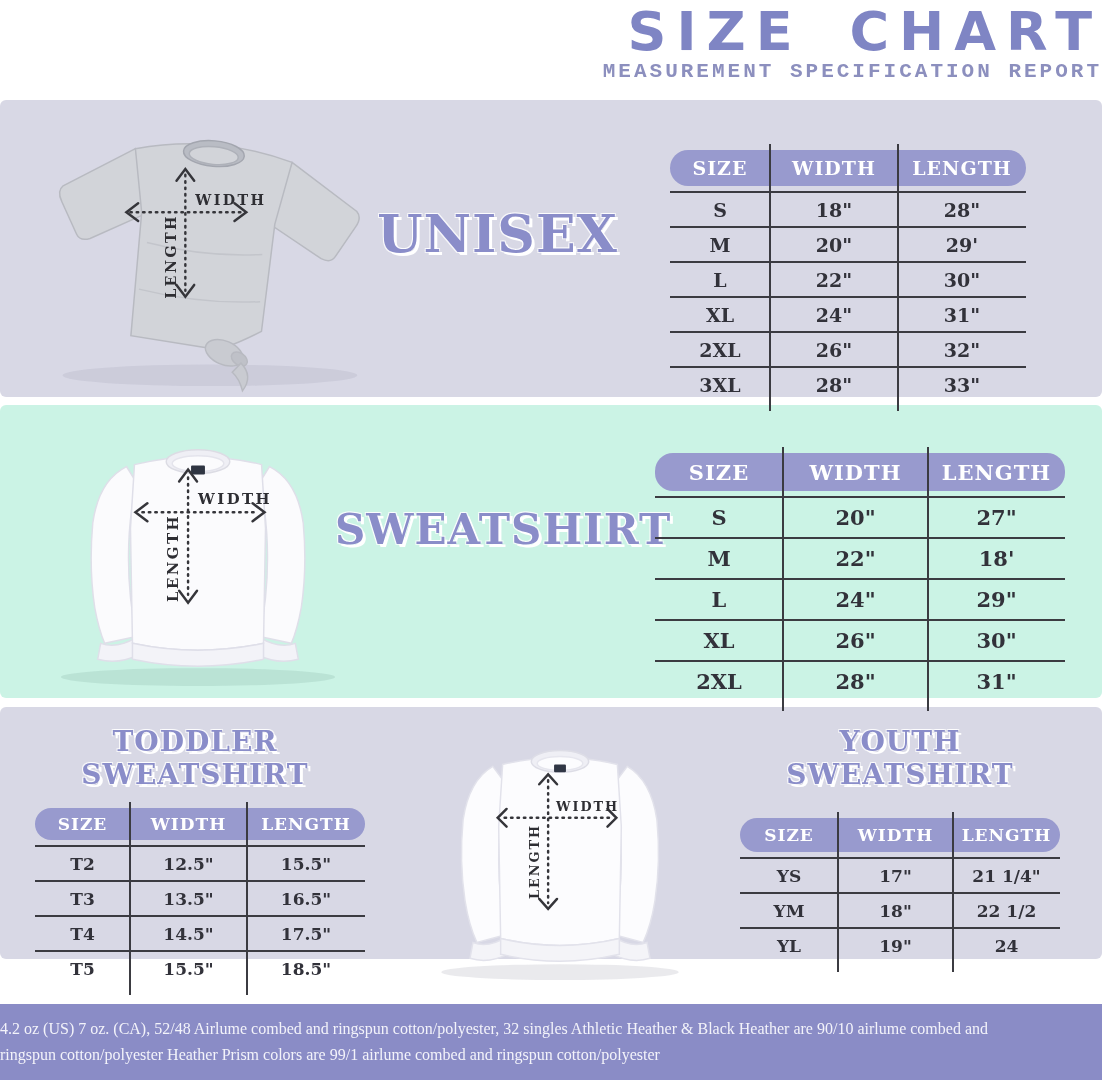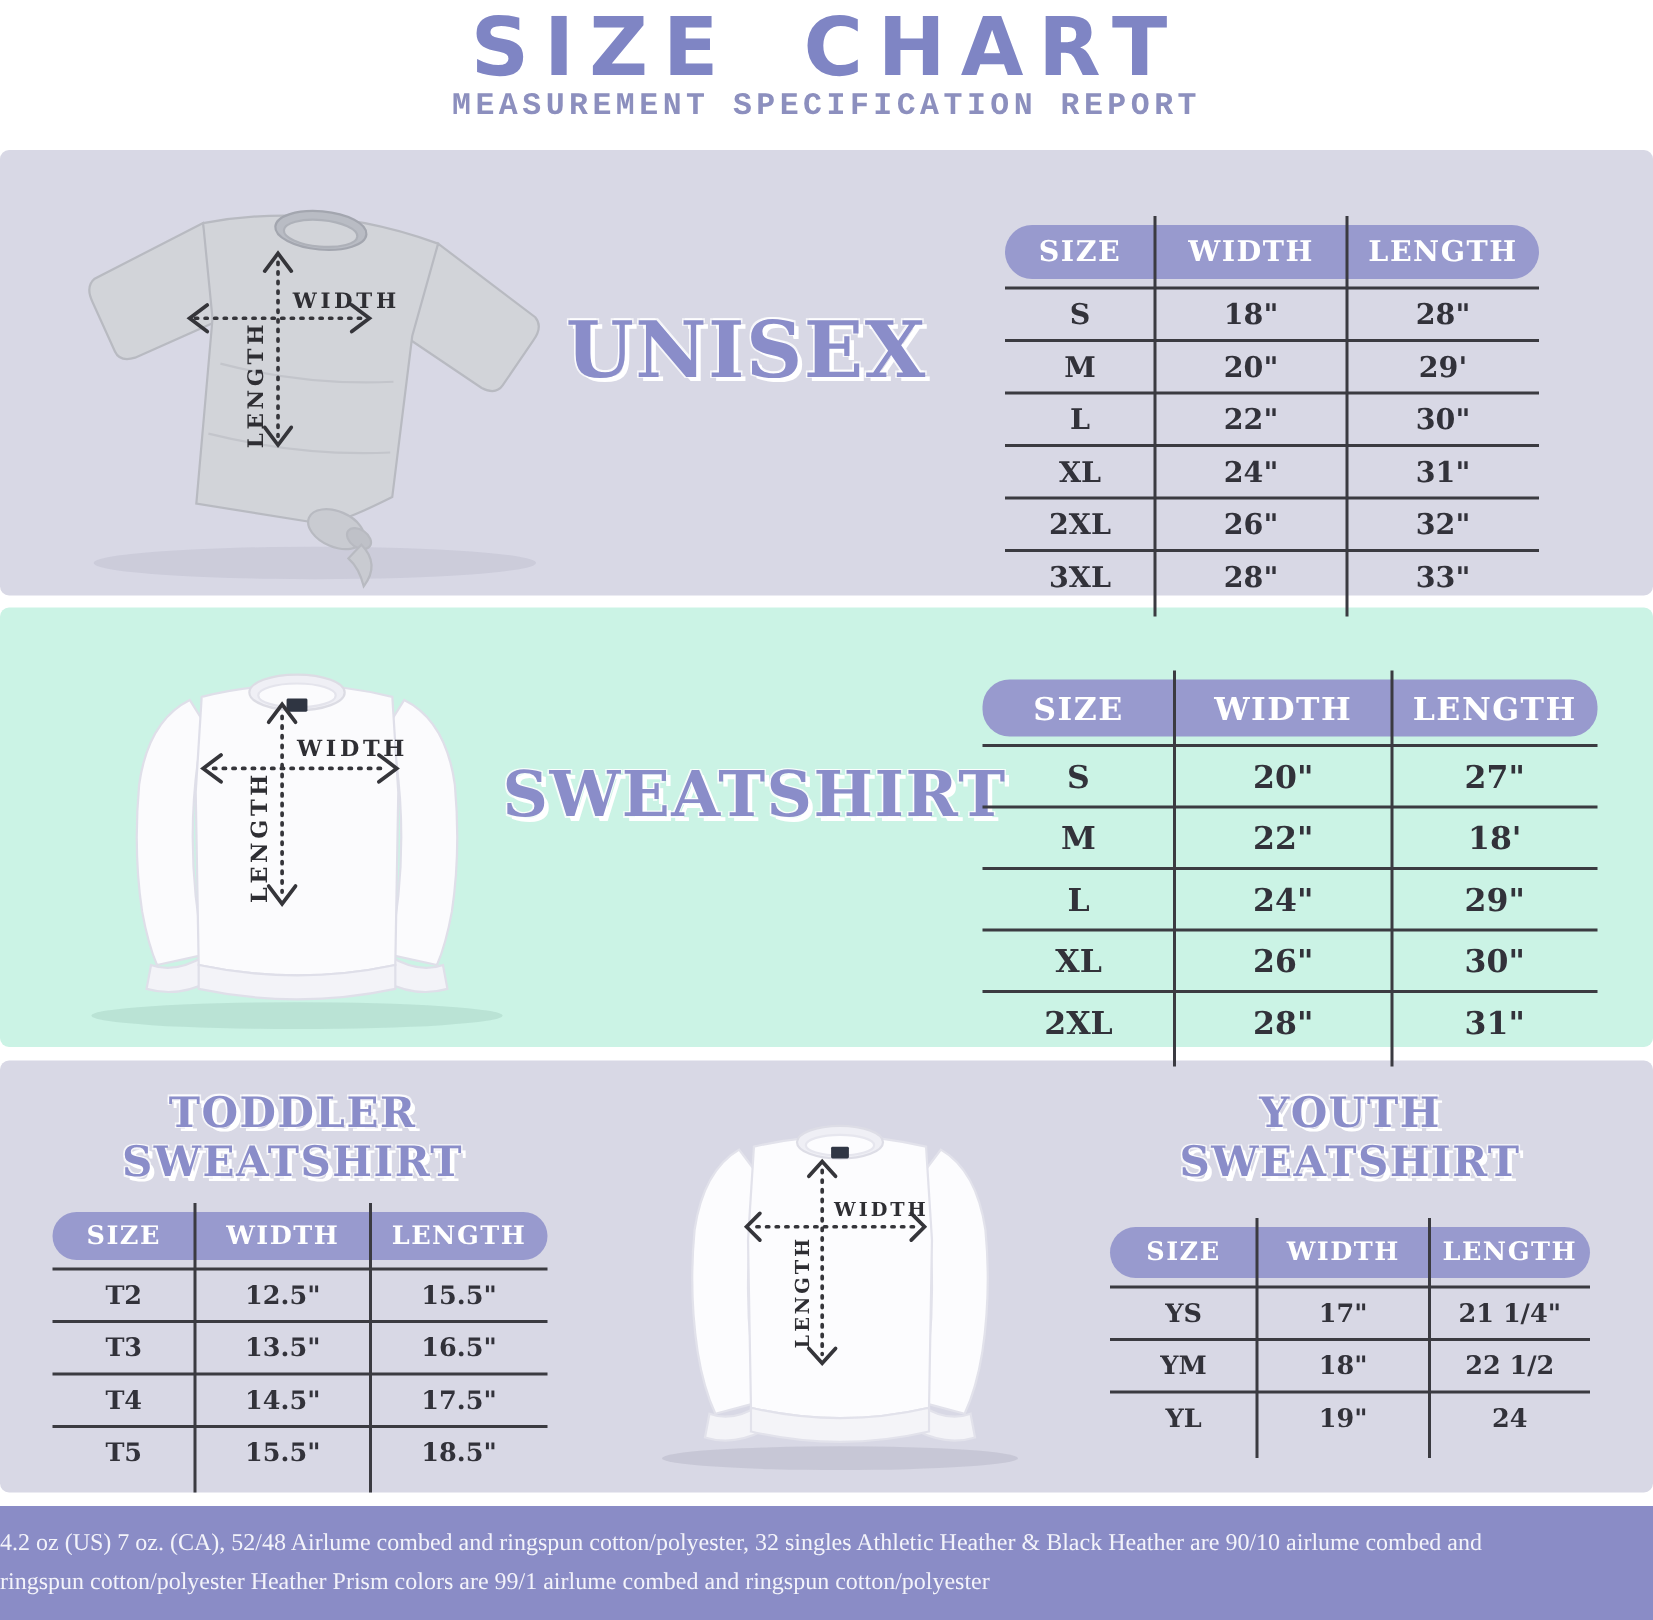--- a/index.html
+++ b/index.html
@@ -1,30 +1,30 @@
 <!DOCTYPE html>
 <html><head>
 <meta charset="utf-8">
 <style>
   html,body{margin:0;padding:0;background:#ffffff;}
   .canvas{position:relative;width:1102px;height:1080px;background:#ffffff;overflow:hidden;
           font-family:"Liberation Sans",sans-serif;}
 
   
-  .page-header{position:absolute;left:0;top:0;width:1102px;height:100px;text-align:center;border-radius:30px;}
+  .page-header{position:absolute;left:0;top:0;width:1102px;height:100px;text-align:right;border-radius:30px;}
   .page-title{margin-top:4px;font-family:"DejaVu Sans",sans-serif;font-weight:800;
               font-size:54px;line-height:56px;letter-spacing:10px;word-spacing:18px;color:#7F85C4;}
   .page-subtitle{margin-top:0px;font-family:Liberation Mono, monospace;font-weight:bold;
               font-size:21px;letter-spacing:3px;color:#8C8FBE;}
 
   
   .band{position:absolute;left:0;width:1102px;border-radius:6px;}
   #section-unisex{top:100px;height:297px;background:#D8D8E5;}
   #section-sweatshirt{top:405px;height:293px;background:#CBF3E5;}
-  #section-kids{top:707px;height:288px;background:#D8D8E5;}
+  #section-kids{top:707px;height:252px;background:#D8D8E5;}
 
   
   .big-title{position:absolute;font-family:"DejaVu Serif",serif;font-weight:bold;color:#8A8DC9;
              text-align:center;letter-spacing:1px;
              text-shadow:3px 3px 0 #ffffff,-1px -1px 0 rgba(255,255,255,.75),
                          1px -1px 0 rgba(255,255,255,.75),-1px 1px 0 rgba(255,255,255,.75);}
   #title-unisex{left:375px;top:103px;width:245px;font-size:52px;}
   #title-sweatshirt{left:335px;top:100px;width:315px;font-size:42px;}
   #title-toddler{left:20px;top:18px;width:350px;font-size:28px;}
   #title-youth{left:735px;top:18px;width:330px;font-size:28px;}

